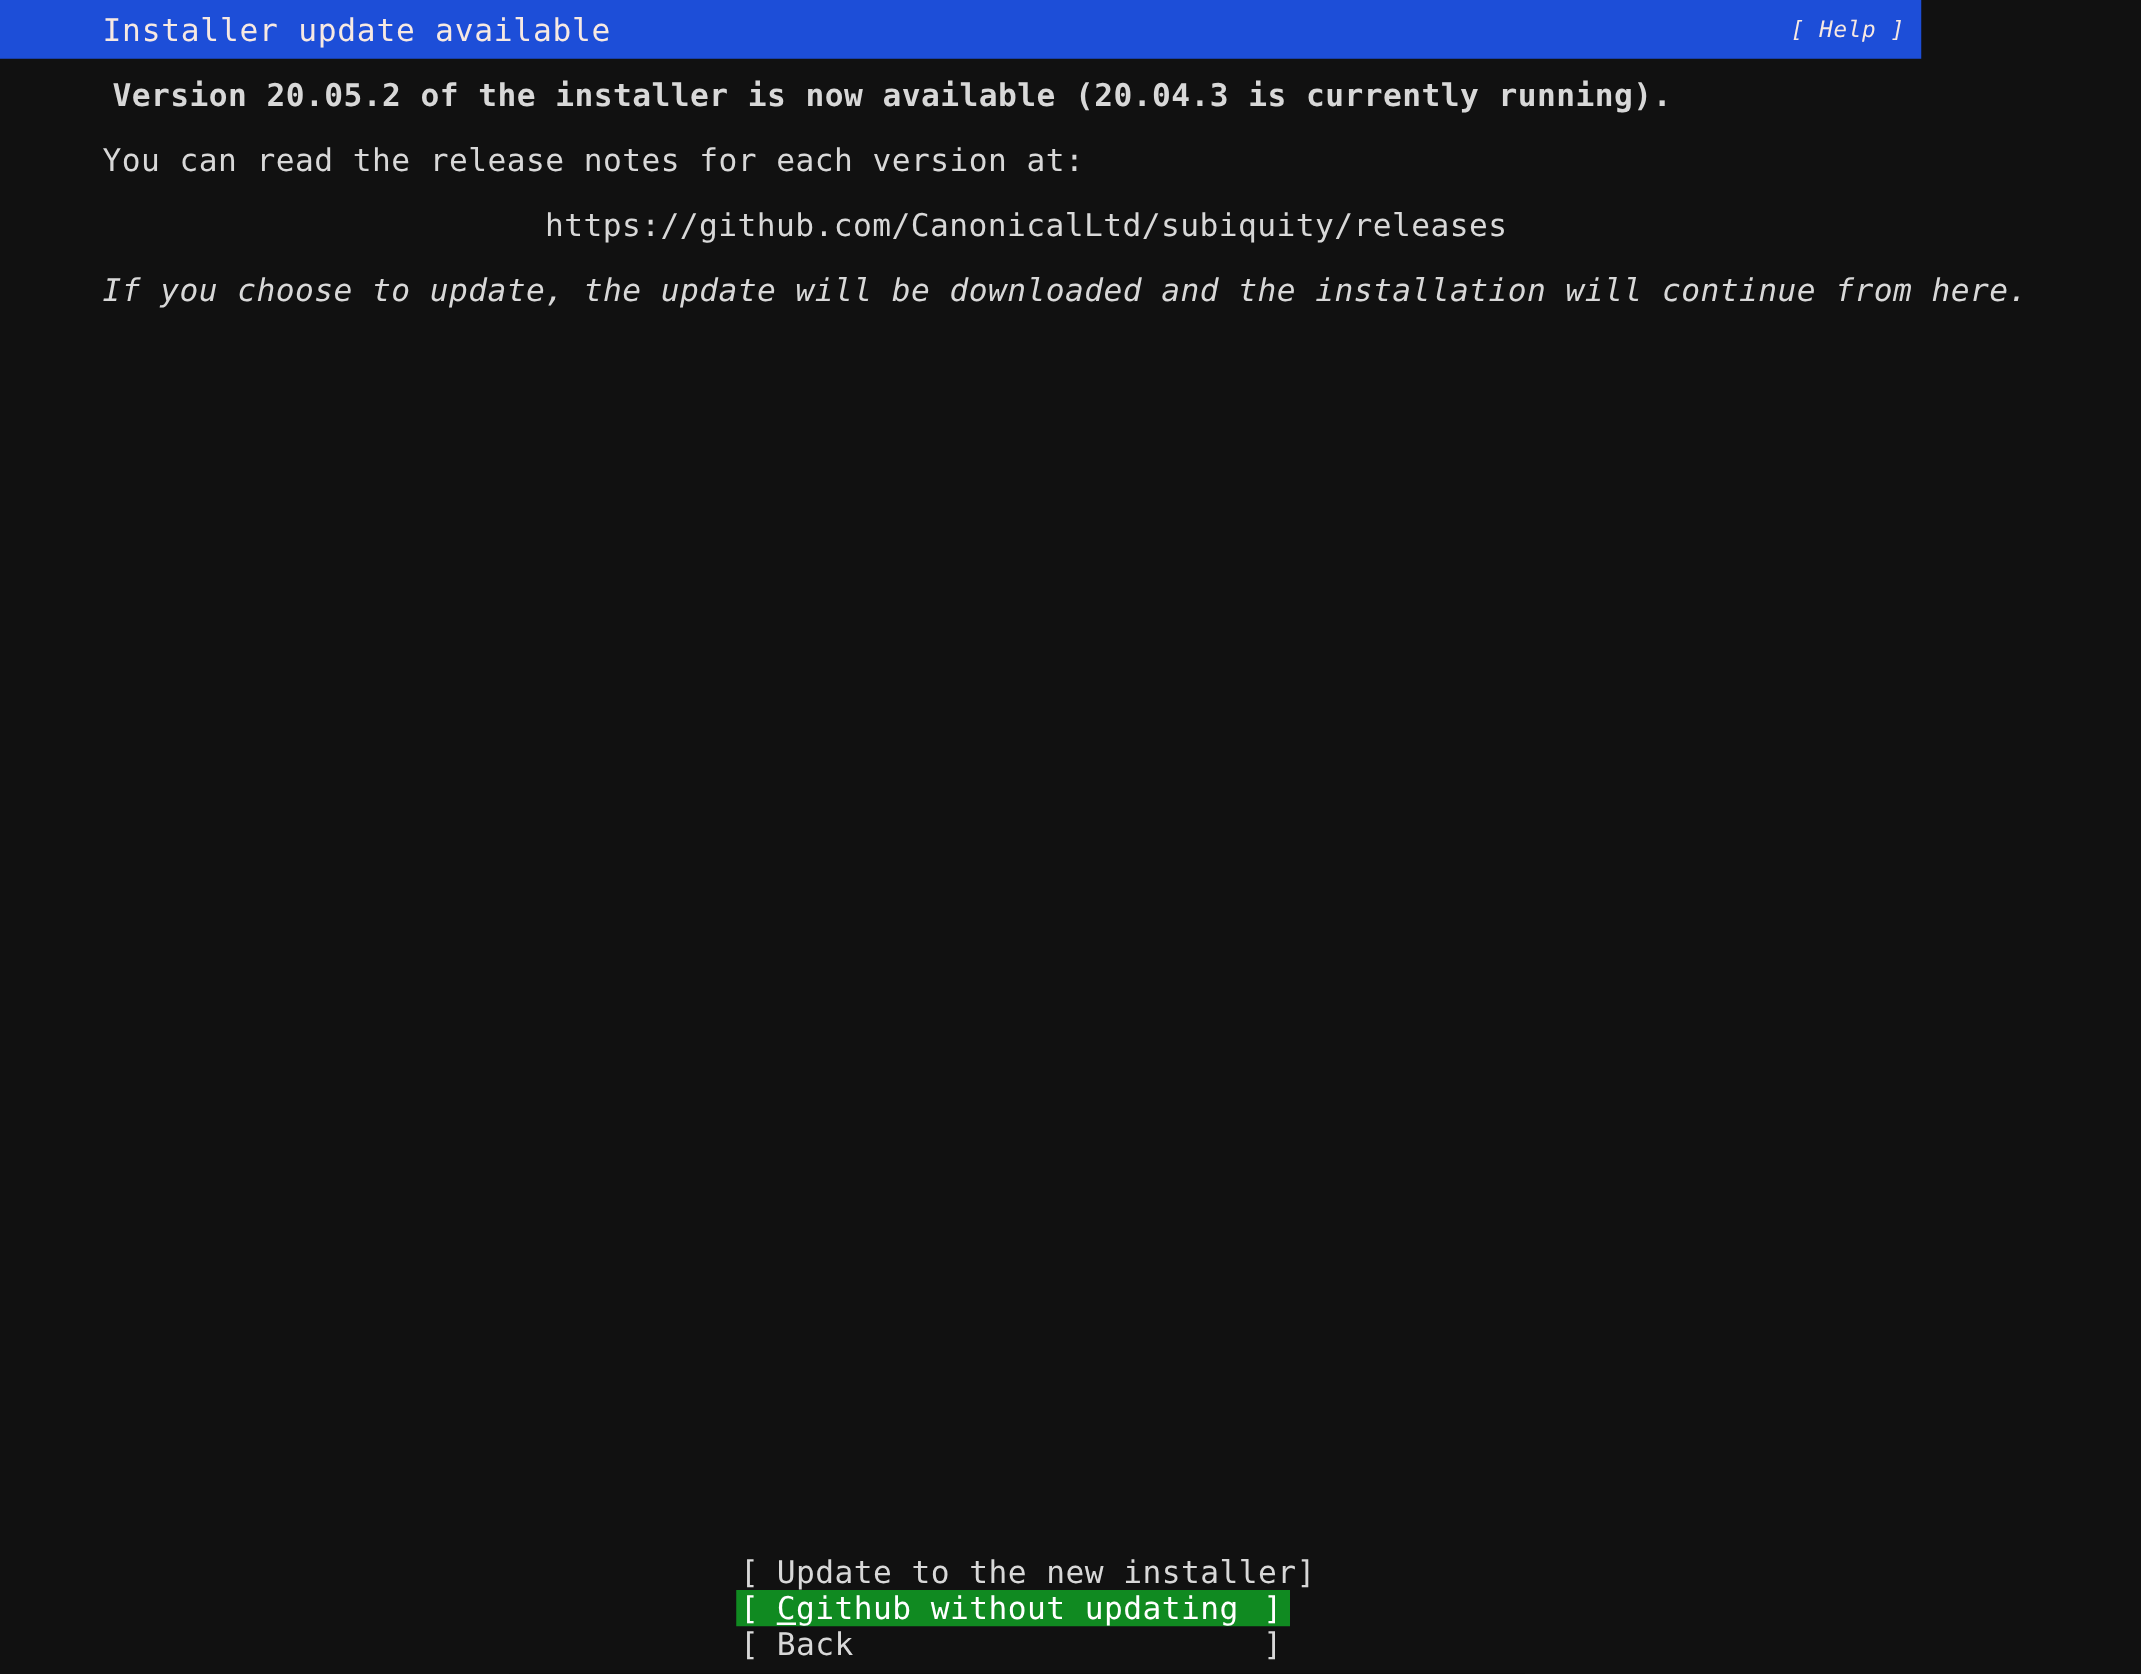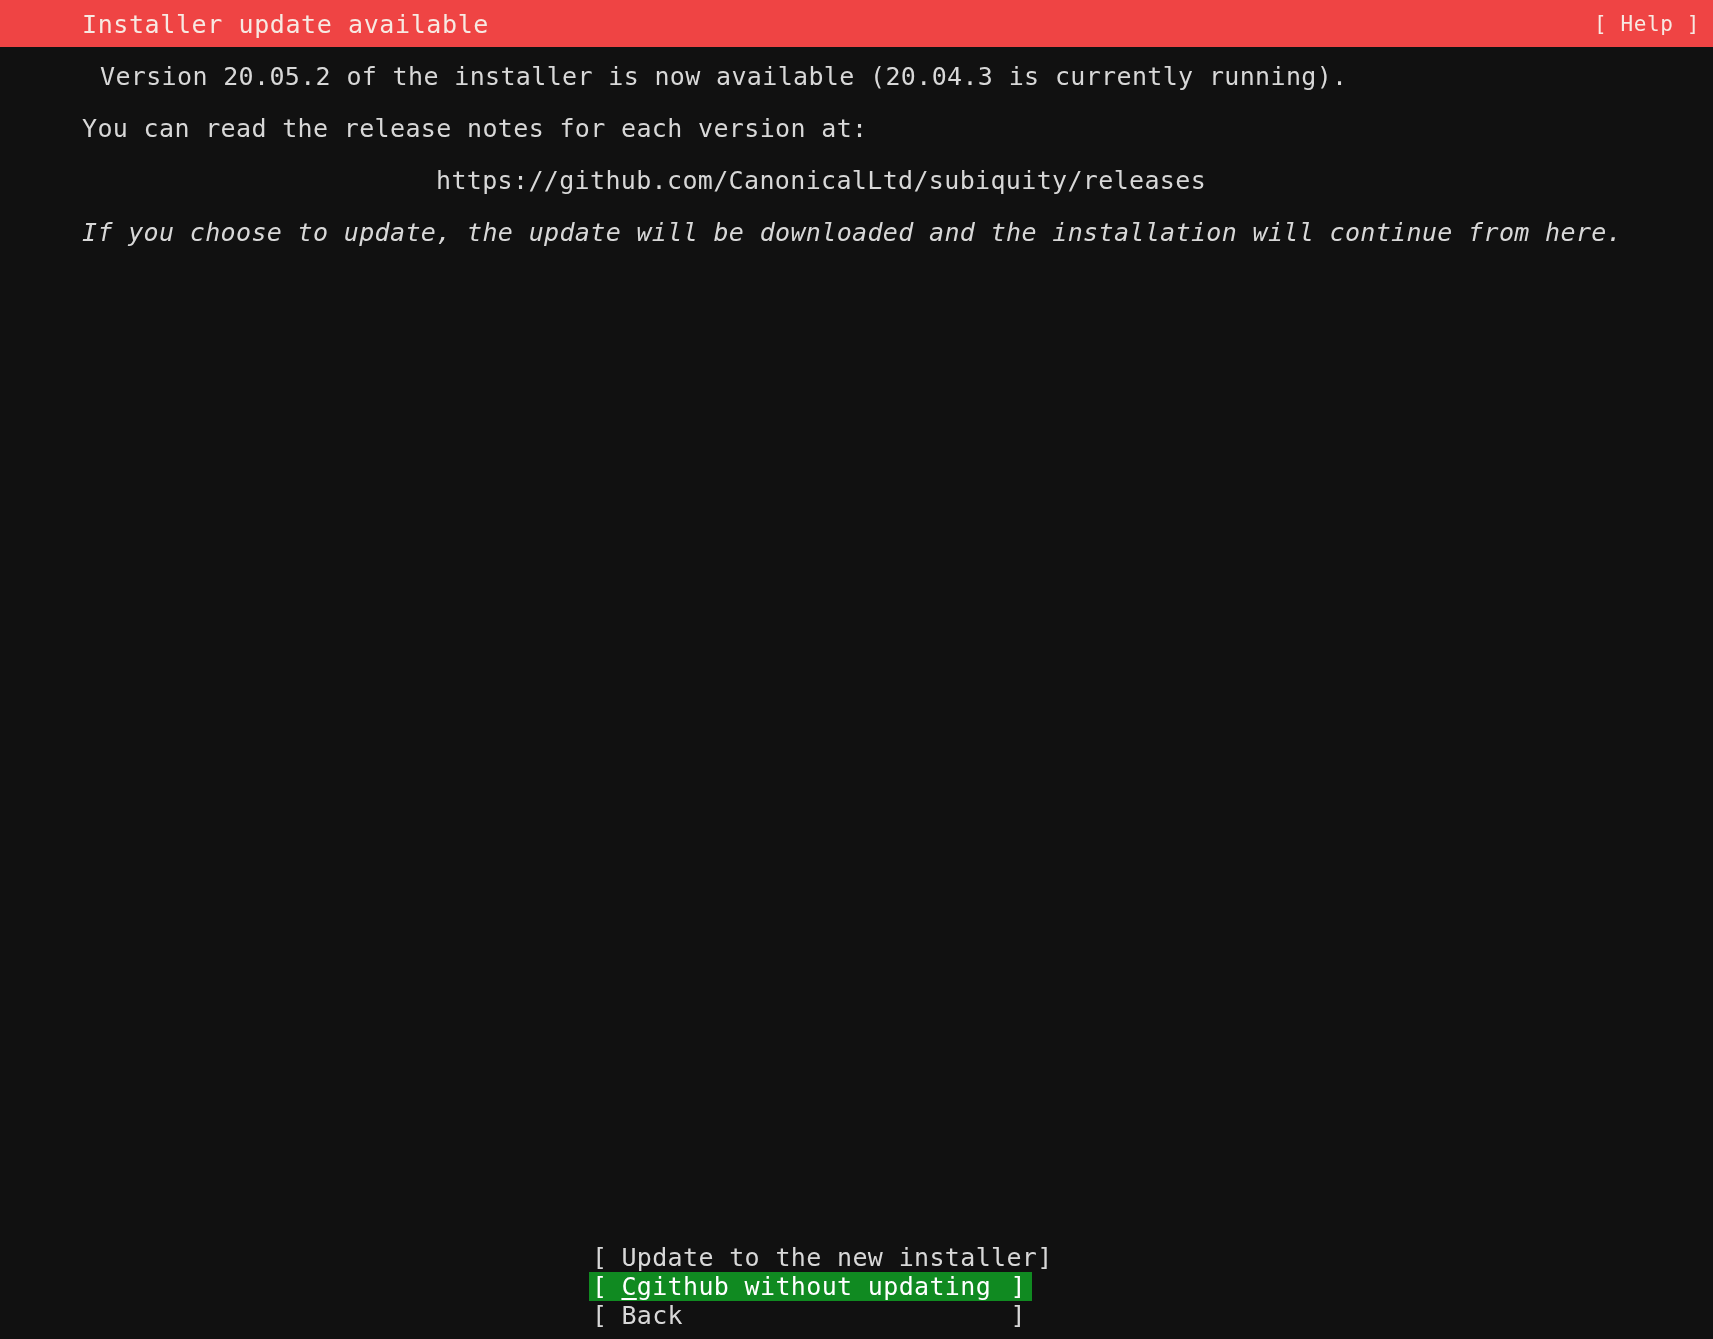--- a/index.html
+++ b/index.html
@@ -17,23 +17,23 @@
     overflow: hidden;
     font-family: "DejaVu Sans Mono", "Liberation Mono", monospace;
     -webkit-font-smoothing: none;
   }
 
   
   .header-bar {
     position: absolute;
     left: 0;
     top: 0;
-    width: 1713px;
+    width: 1537px;
     height: 47px;
-    background: #ef4444;
+    background: #1d4ed8;
     display: flex;
     align-items: center;
     box-sizing: border-box;
   }
 
   .header-title {
     position: absolute;
     left: 82px;
     top: 50%;
     transform: translateY(-50%);
@@ -42,45 +42,46 @@
     letter-spacing: 0.6px;
     white-space: pre;
   }
 
   .header-help {
     position: absolute;
     right: 13px;
     top: 50%;
     transform: translateY(-50%);
     color: #f7e9e2;
-    font-size: 21px;
+    font-size: 18px;
     letter-spacing: 0.6px;
     white-space: pre;
     cursor: pointer;
+    font-style: italic;
   }
 
   
   .body-area {
     position: absolute;
     left: 0;
     top: 47px;
     width: 1713px;
     color: #d6d6d6;
     font-size: 25px;
     line-height: 26px;
     letter-spacing: 0.35px;
   }
 
   .para {
     position: absolute;
     white-space: pre;
     color: #d8d8d8;
   }
 
-  .p-version   { left: 100px;  top: 17px;  }
+  .p-version   { left: 90px;  top: 17px; font-weight: bold;  }
   .p-notes     { left: 82px;  top: 69px;  }
   .p-url       { left: 436px; top: 121px; }
   .p-choose    { left: 82px;  top: 173px; font-style: italic; }
 
   
   .button-stack {
     position: absolute;
     left: 0;
     top: 1243px;
     width: 1713px;

